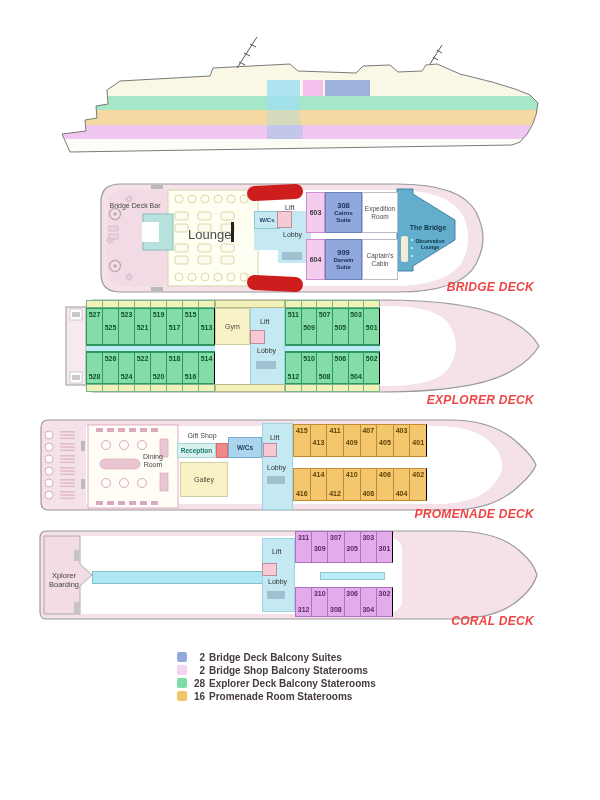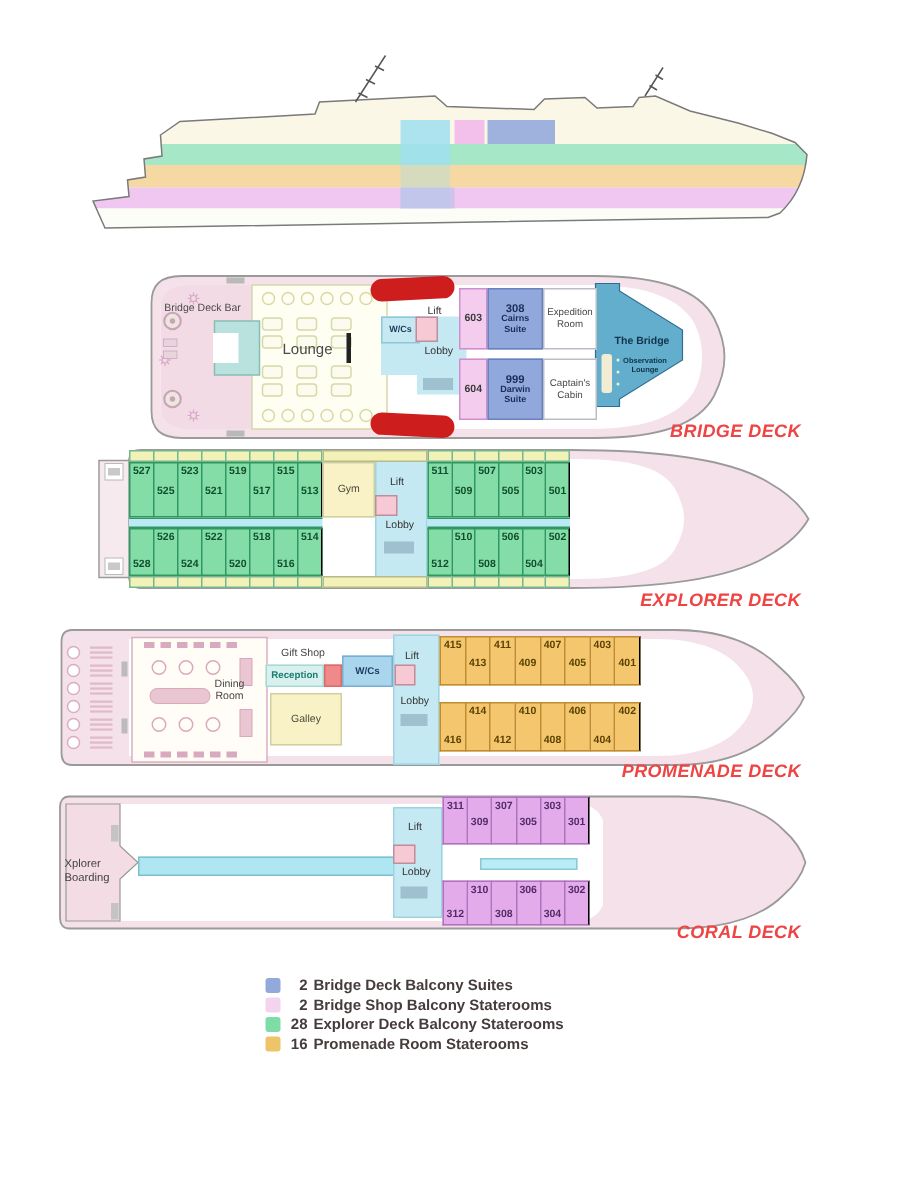--- a/index.html
+++ b/index.html
@@ -164,21 +164,21 @@
       <g>
         <path d="M302,7 L318,7 L318,12 L360,38 L360,58 L318,84 L318,89 L302,89 Z" fill="#63adcd" stroke="#2e6e92" stroke-width="0.8"></path>
         <rect x="306" y="54" width="7" height="26" rx="2" fill="#f2ecd4"></rect>
         <circle cx="317" cy="58" r="1" fill="#e8f4d8"></circle>
           <circle cx="317" cy="66" r="1" fill="#e8f4d8"></circle>
           <circle cx="317" cy="74" r="1" fill="#e8f4d8"></circle>
       </g>
     </svg>
 
     <div class="lbl c" style="left:13px;top:20px;width:54px;color:#4a4a4a;">Bridge Deck Bar</div>
-    <div class="lbl c" style="left:93px;top:46px;width:34px;font-size:10px;color:#4a4a4a;">Lounge</div>
+    <div class="lbl c" style="left:93px;top:46px;width:34px;font-size:13px;color:#4a4a4a;">Lounge</div>
 
     <div class="abs cyan" style="left:159px;top:29px;width:57px;height:39px;"></div>
     <div class="abs cyan" style="left:183px;top:68px;width:33px;height:13px;"></div>
     <div class="desk" style="left:187px;top:70px;width:20px;height:8px;"></div>
     <div class="wcsbox" style="left:159px;top:29px;width:26px;height:18px;background:#c5e9f2;border:1px solid #8ec7d8;">
       <span class="navy" style="font-size:6px;">W/Cs</span>
     </div>
     <div class="liftbox" style="left:182px;top:29px;width:15px;height:17px;"></div>
     <div class="lbl" style="left:190px;top:22px;color:#333;">Lift</div>
     <div class="lbl" style="left:188px;top:49px;color:#333;">Lobby</div>
@@ -510,21 +510,21 @@
     <svg width="518" height="100" viewBox="0 0 518 100" class="abs" style="left:0;top:0">
       <path d="M14,3 H420 C456,3 478,13 490,25 C498,32 503,40 505,47 C503,54 498,62 490,69 C478,81 456,91 420,91 H14 C10,91 8,88 8,84 V10 C8,6 10,3 14,3 Z" fill="#f5e1e9" stroke="#9a9a9a" stroke-width="1.2"></path>
       <path d="M12,8 H352 C362,8 368,13 370,19 V75 C368,81 362,86 352,86 H12 V8 Z" fill="#ffffff"></path>
       <g>
         <path d="M12,8 H48 V36 L60,47 L48,58 V86 H12 Z" fill="#f3dce4" stroke="#999999" stroke-width="0.8"></path>
         <rect x="42" y="22" width="5" height="11" fill="#c4c4c4"></rect>
         <rect x="42" y="74" width="5" height="11" fill="#c4c4c4"></rect>
       </g>
     </svg>
 
-    <div class="lbl" style="left:11px;top:44px;width:42px;font-size:7.5px;color:#444;">Xplorer Boarding</div>
+    <div class="lbl" style="left:11px;top:44px;width:42px;font-size:7.5px;color:#444;text-align:center;">Xplorer Boarding</div>
 
     <div class="abs" style="left:60px;top:43px;width:171px;height:13px;background:#aee7f2;border:1px solid #7fbfd0;box-sizing:border-box;"></div>
 
     <div class="abs cyan" style="left:230px;top:10px;width:33px;height:74px;border:1px solid #9ed3e2;box-sizing:border-box;"></div>
     <div class="lbl" style="left:240px;top:20px;color:#333;">Lift</div>
     <div class="liftbox" style="left:230px;top:35px;width:15px;height:13px;"></div>
     <div class="lbl" style="left:236px;top:50px;color:#333;">Lobby</div>
     <div class="desk" style="left:235px;top:63px;width:18px;height:8px;"></div>
 
     <div class="room-row toprow coral-cells" style="left:263px;top:3px;width:98px;height:32px;">

